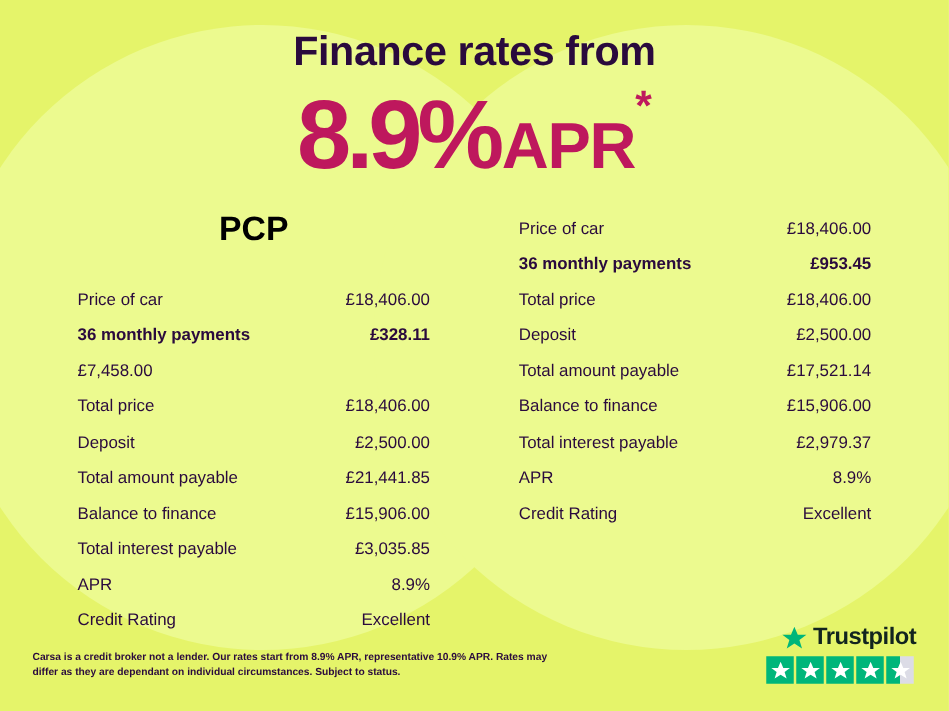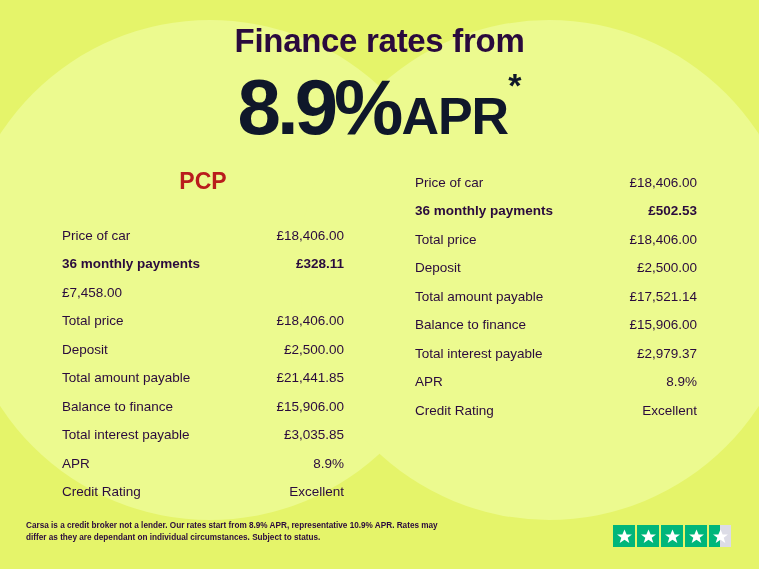--- a/index.html
+++ b/index.html
@@ -32,21 +32,21 @@
     text-align: center;
     color: #2a0a3d;
     font-size: 33px;
     font-weight: bold;
     letter-spacing: -0.3px;
   }
   .bigrate {
     position: absolute;
     top: 62px; left: 0; right: 0;
     text-align: center;
-    color: #0f172a;
+    color: #be185d;
     white-space: nowrap;
   }
   .bigrate .num {
     font-size: 78px;
     font-weight: bold;
     letter-spacing: -4px;
   }
   .bigrate .apr {
     font-size: 52px;
     font-weight: bold;
@@ -65,22 +65,22 @@
     position: absolute;
     top: 168px;
     left: 0; right: 0;
     display: flex;
     justify-content: space-between;
     padding: 0 58px;
   }
   .col { width: 290px; }
   .col-title {
     text-align: center;
-    color: #b91c1c;
-    font-size: 23px;
+    color: #000000;
+    font-size: 27px;
     font-weight: bold;
     margin-bottom: 26px;
   }
   .row {
     display: flex;
     justify-content: space-between;
     align-items: flex-end;
     color: #2a0a3d;
     font-size: 13.5px;
     line-height: 1.0;
@@ -195,21 +195,21 @@
       </div>
 
       <div class="col">
 
         <div class="row">
           <span class="label">Price of car</span>
           <span class="value">£18,406.00</span>
         </div>
         <div class="row bold">
           <span class="label">36 monthly payments</span>
-          <span class="value">£502.53</span>
+          <span class="value">£953.45</span>
         </div>
         <div class="row">
           <span class="label">Total price</span>
           <span class="value">£18,406.00</span>
         </div>
         <div class="row">
           <span class="label">Deposit</span>
           <span class="value">£2,500.00</span>
         </div>
         <div class="row">
@@ -232,20 +232,28 @@
           <span class="label">Credit Rating</span>
           <span class="value">Excellent</span>
         </div>
       </div>
 
     </div>
 
     <div class="footer-note">Carsa is a credit broker not a lender. Our rates start from 8.9% APR, representative 10.9% APR. Rates may differ as they are dependant on individual circumstances. Subject to status.</div>
 
     <div class="trustpilot">
+      <div class="tp-top">
+        <span class="tp-logo-star">
+          <svg viewBox="0 0 24 24" aria-hidden="true">
+              <polygon points="12,1.5 15.1,8.9 23,8.9 16.6,13.7 19,21.5 12,16.9 5,21.5 7.4,13.7 1,8.9 8.9,8.9" fill="#00b67a"></polygon>
+            </svg>
+        </span>
+        <span class="tp-name">Trustpilot</span>
+      </div>
       <div class="tp-stars">
         <span class="tp-star">
           <svg viewBox="0 0 24 24">
               <polygon points="12,2 15,9 22.5,9 16.5,13.6 18.8,21 12,16.6 5.2,21 7.5,13.6 1.5,9 9,9" fill="#ffffff"></polygon>
             </svg>
         </span>
         <span class="tp-star">
           <svg viewBox="0 0 24 24">
               <polygon points="12,2 15,9 22.5,9 16.5,13.6 18.8,21 12,16.6 5.2,21 7.5,13.6 1.5,9 9,9" fill="#ffffff"></polygon>
             </svg>

